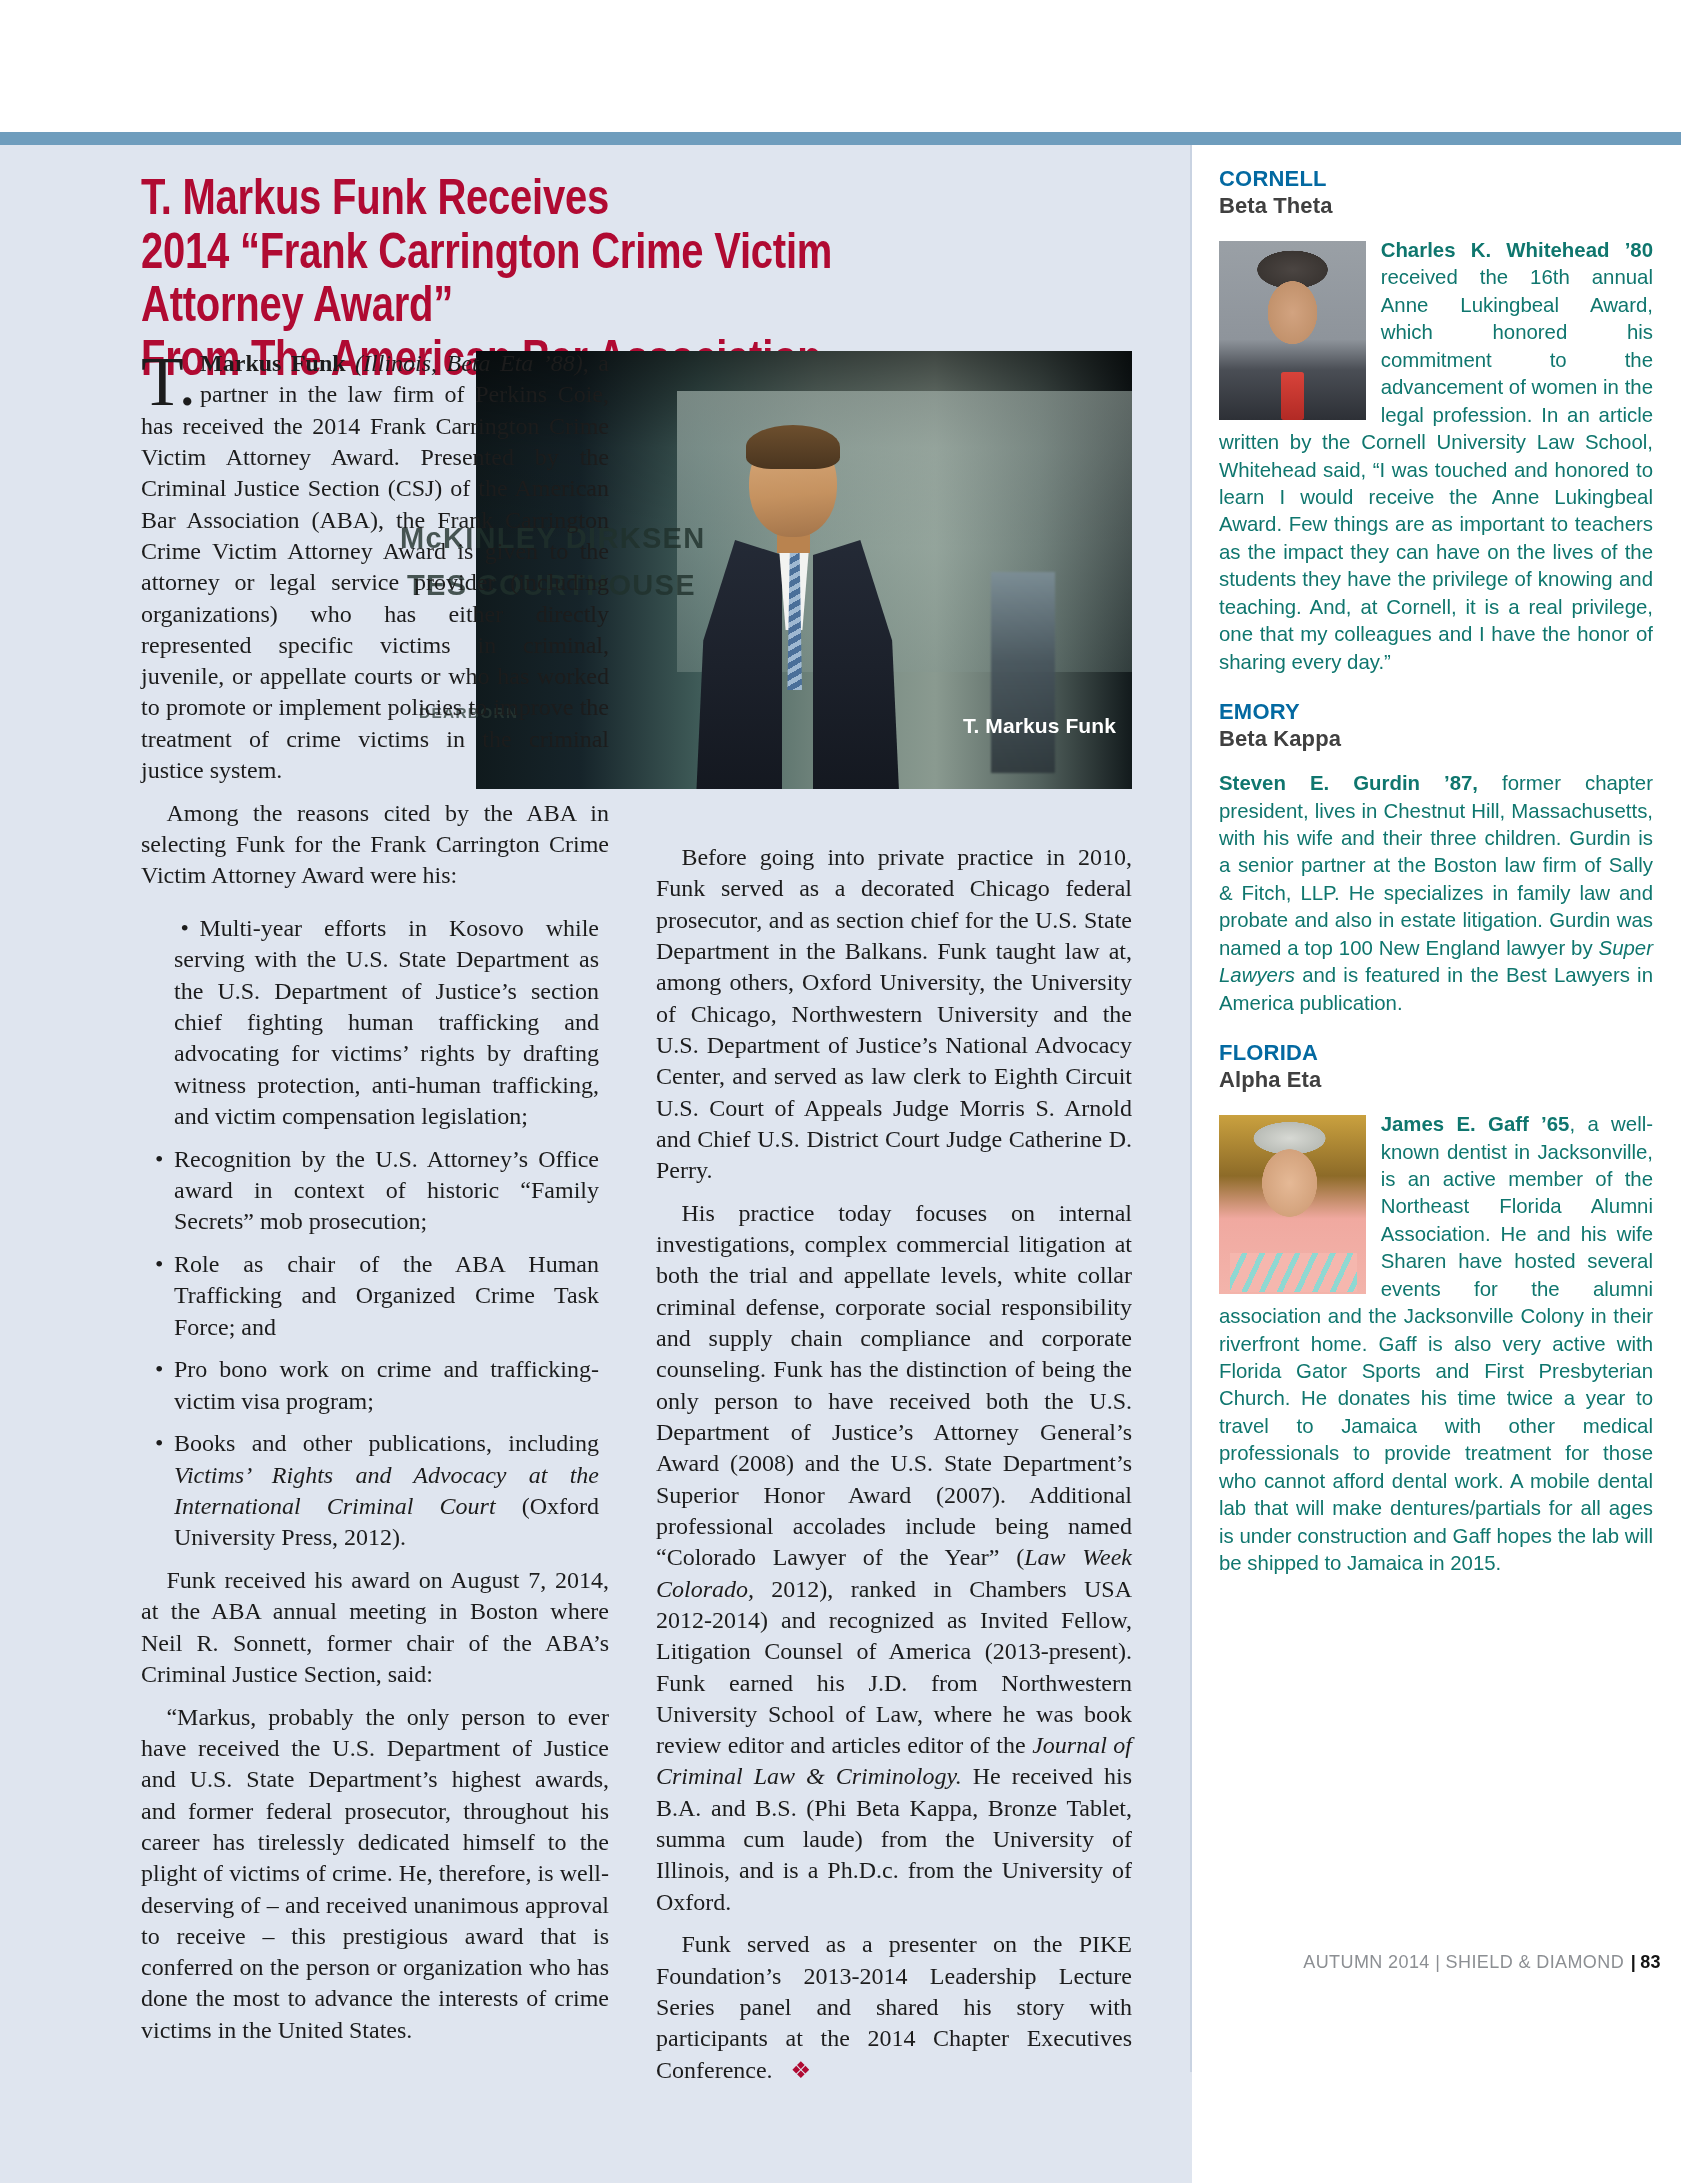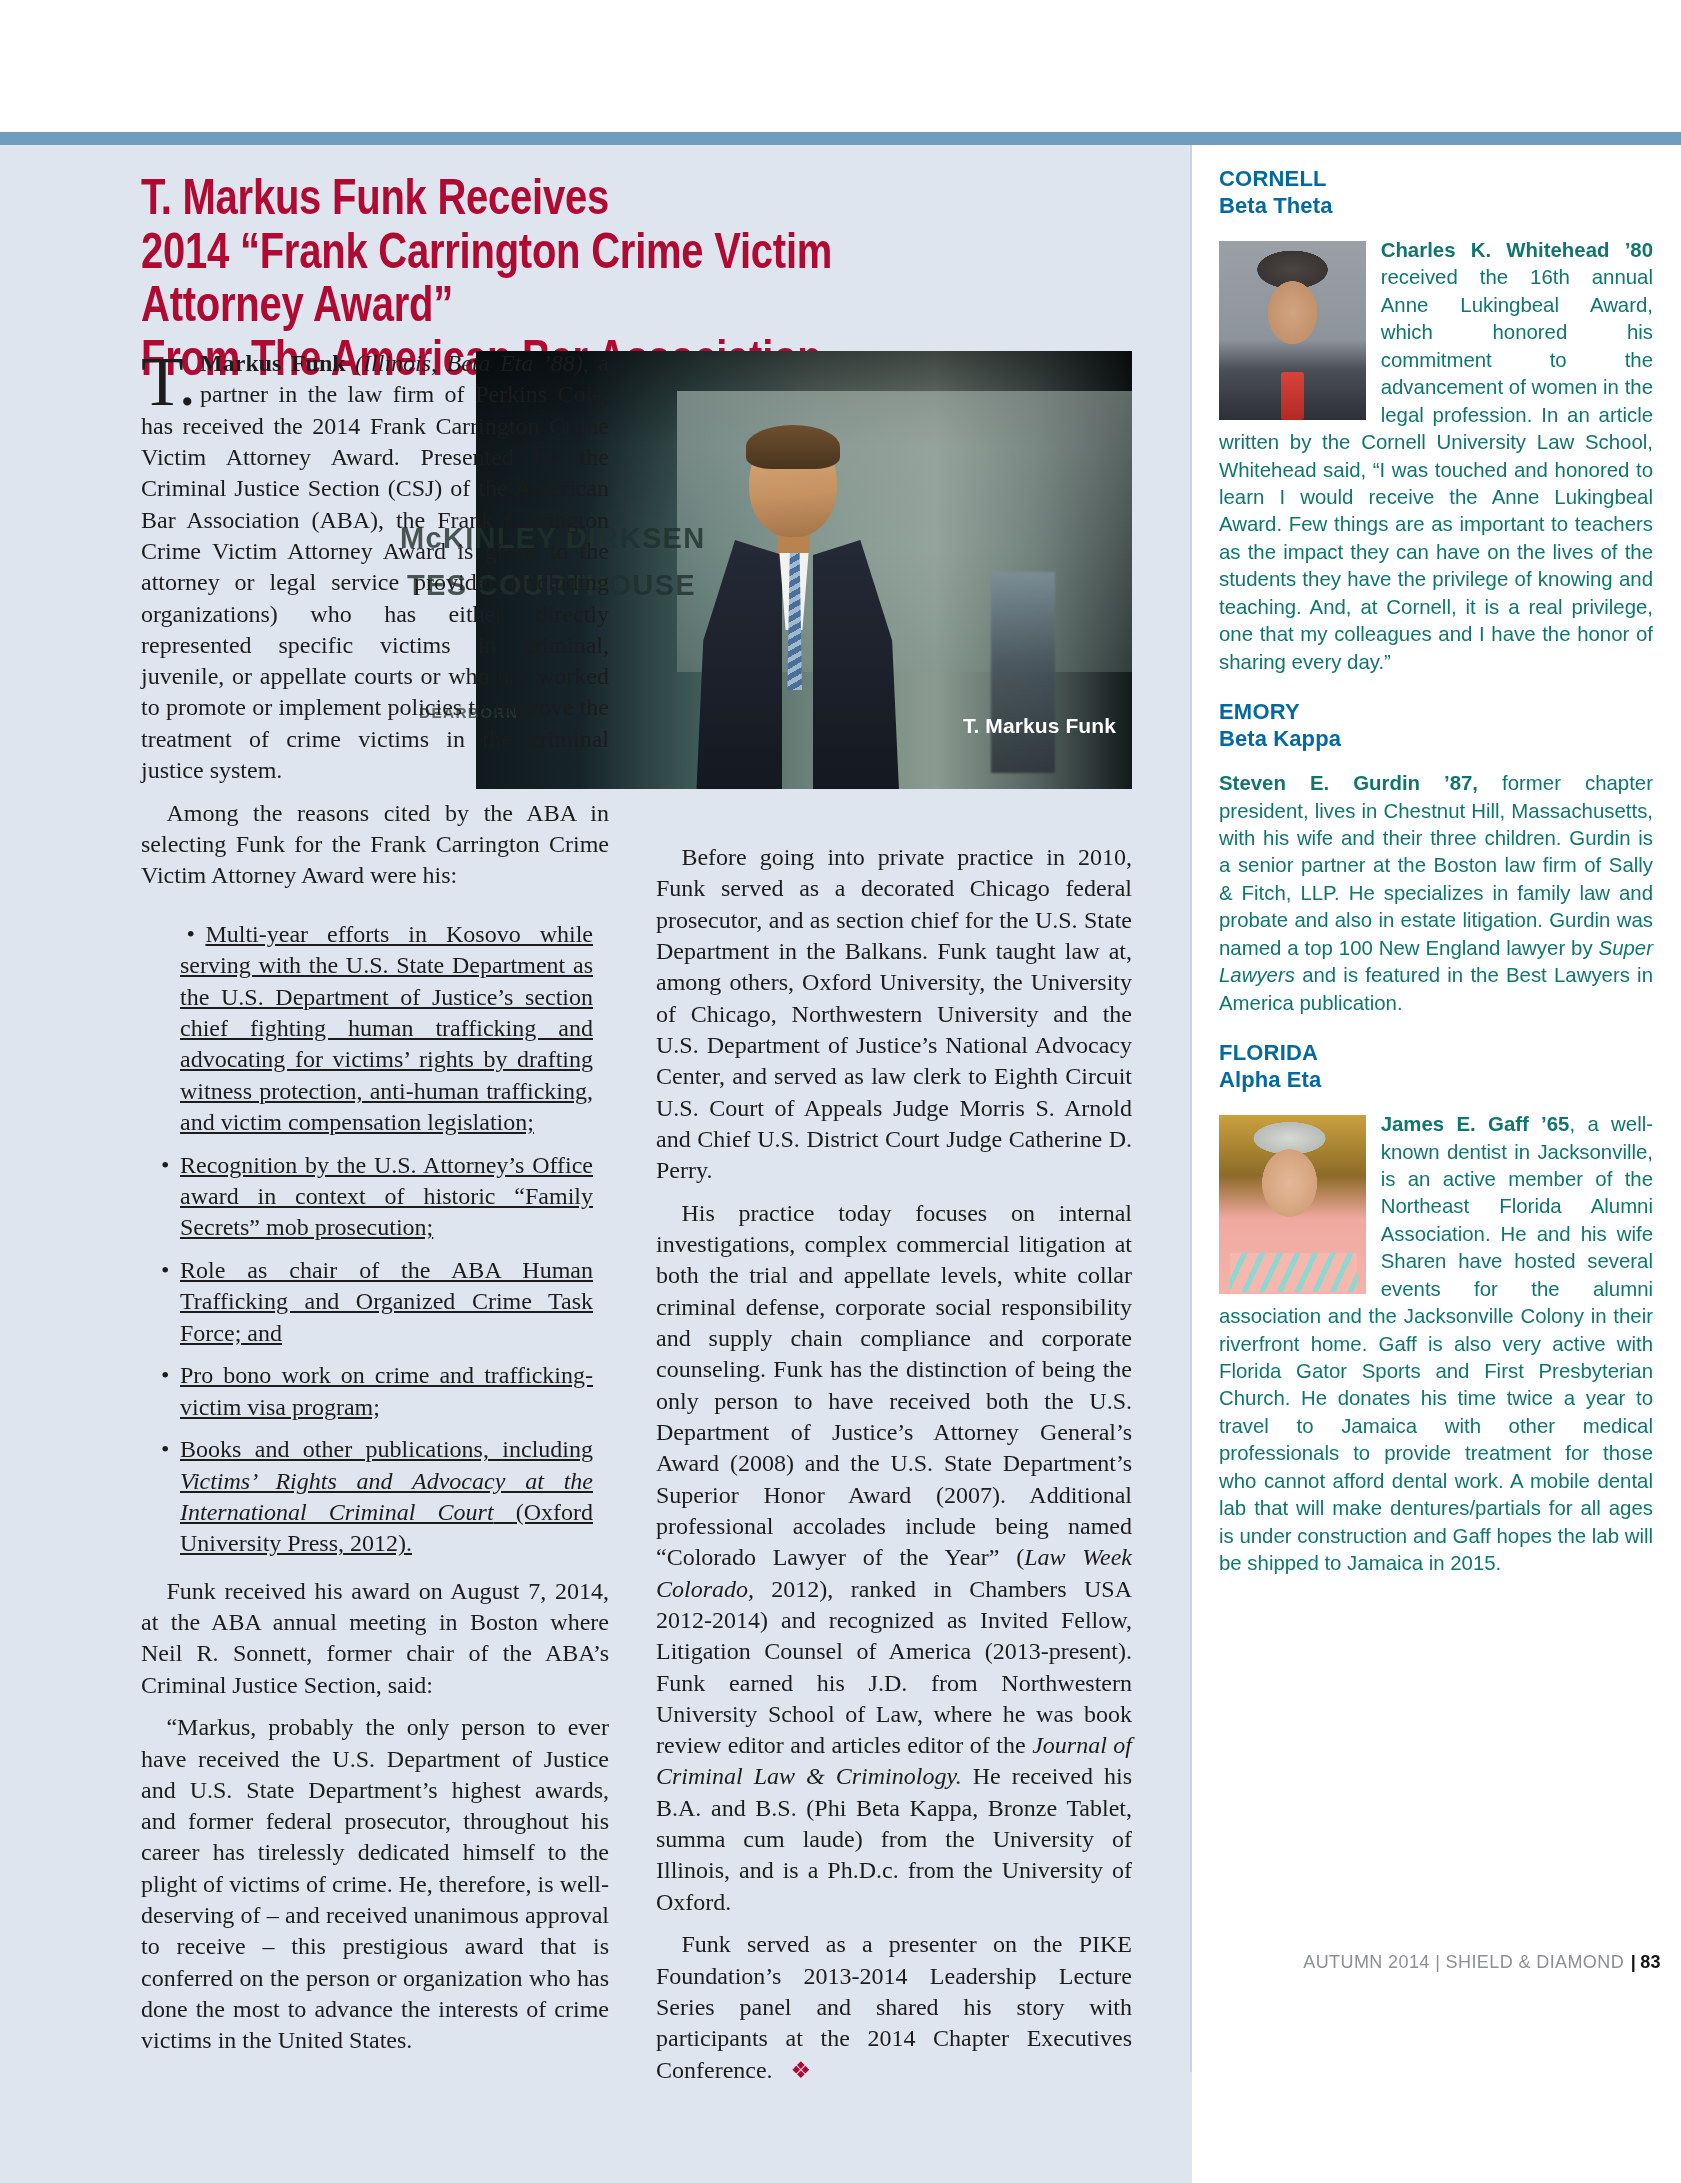--- a/index.html
+++ b/index.html
@@ -60,21 +60,21 @@
     font-size:70px;
     line-height:0.78;
     font-weight:400;
     padding:4px 4px 0 0;
     margin-top:2.7px;
     font-family:"Liberation Serif", serif;
   }
   .bold { font-weight:bold; }
   .ital { font-style:italic; }
 
-  ul.bullets { list-style:none; margin:16px; padding:0;text-decoration:underline; }
+  ul.bullets { list-style:none; margin:10px; padding:0; }
   ul.bullets li {
     position:relative; padding-left:23px; margin:0 0 11.4px 0; text-align:justify;
   }
   ul.bullets li:before {
     content:"\2022"; position:absolute; left:4px; top:0;
   }
   .hanging-first { text-indent:25.4px; }
 
   .endmark { color:#b00a32; font-size:23px; }
 
@@ -157,21 +157,21 @@
   }
 
   
   .sb { position:absolute; left:1219px; top:166px; width:434px;
         font-family:"Liberation Sans", sans-serif; }
   .chapter-school {
     color:#0369a1; font-weight:bold; font-size:22px; line-height:1.22;
     letter-spacing:0.2px;
   }
   .chapter-name {
-    color:#0369a1; font-weight:bold; font-size:22px; line-height:1.22;
+    color:#404040; font-weight:bold; font-size:22px; line-height:1.22;
     margin-bottom:17.4px; letter-spacing:0.1px;
   }
   .sb-note {
     font-size:20.4px; line-height:1.345; color:#0f766e; text-align:justify;
     margin:0 0 23px 0;
   }
   .sb-note .lead { font-weight:bold; }
   .sb-photo {
     float:left; width:147px; height:179px; margin:4px 14.7px 5.4px 0;
     background:#8a8f94;

